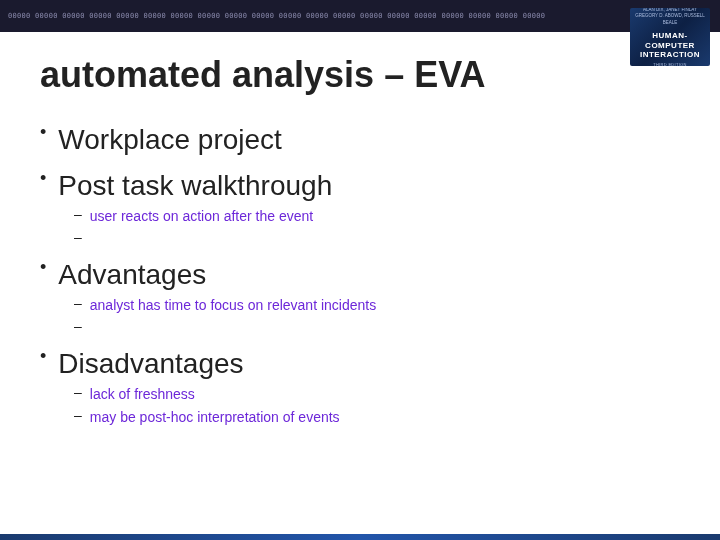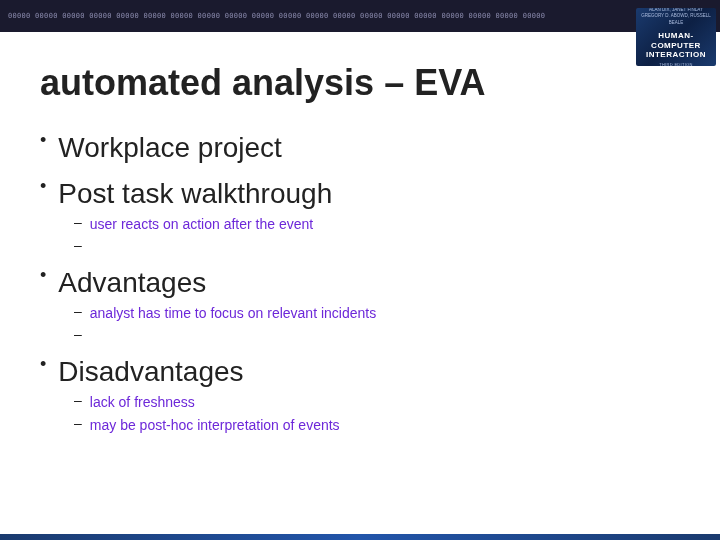--- a/index.html
+++ b/index.html
@@ -40,21 +40,21 @@
     .top-bar-text {
       color: #8888aa;
       font-size: 7px;
       letter-spacing: 0.3px;
       font-family: monospace;
     }
 
     .book-cover {
       position: absolute;
       top: 8px;
-      right: 4px;
+      right: 10px;
       width: 80px;
       height: 58px;
       background: linear-gradient(135deg, #1a3a6e 0%, #0d2044 50%, #1a3a6e 100%);
       border-radius: 2px;
       display: flex;
       flex-direction: column;
       align-items: center;
       justify-content: center;
       padding: 4px;
       overflow: hidden;
@@ -93,21 +93,21 @@
       text-align: center;
       margin-top: 2px;
       text-transform: uppercase;
       letter-spacing: 0.3px;
     }
 
     .main-title {
       font-size: 36px;
       font-weight: bold;
       color: #222222;
-      margin-top: 32px;
+      margin-top: 24px;
       margin-bottom: 28px;
       font-family: Arial, sans-serif;
     }
 
     .bullet-section {
       margin-bottom: 14px;
     }
 
     .bullet-main {
       display: flex;

